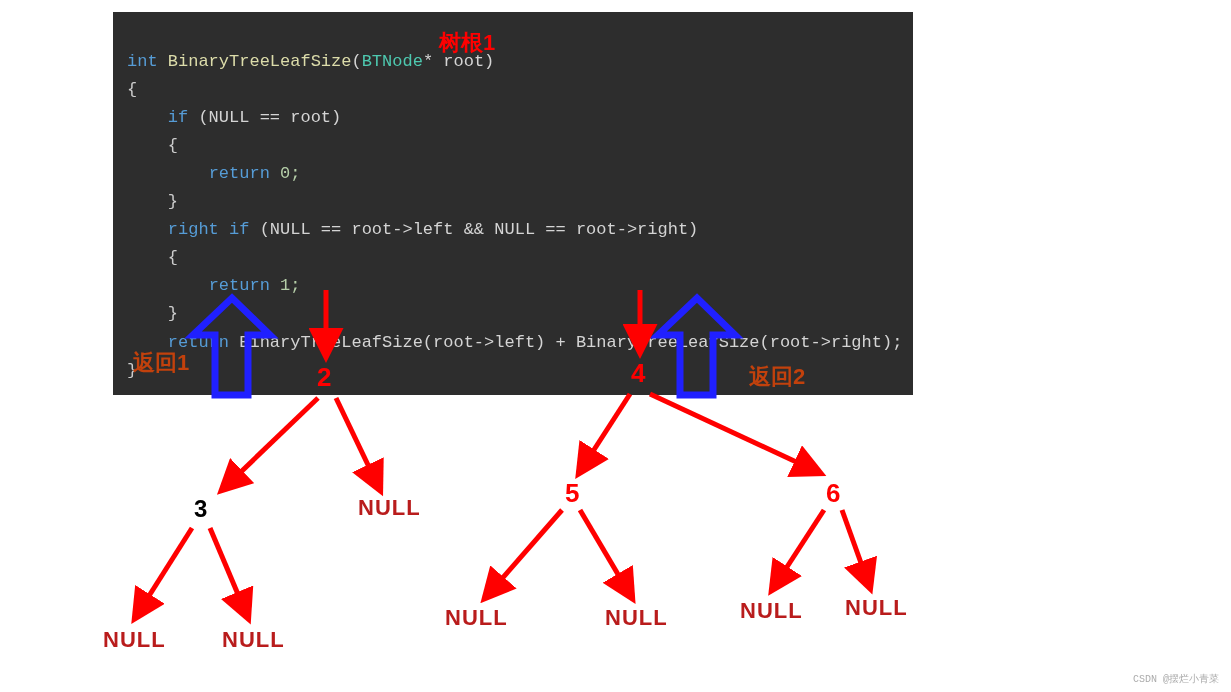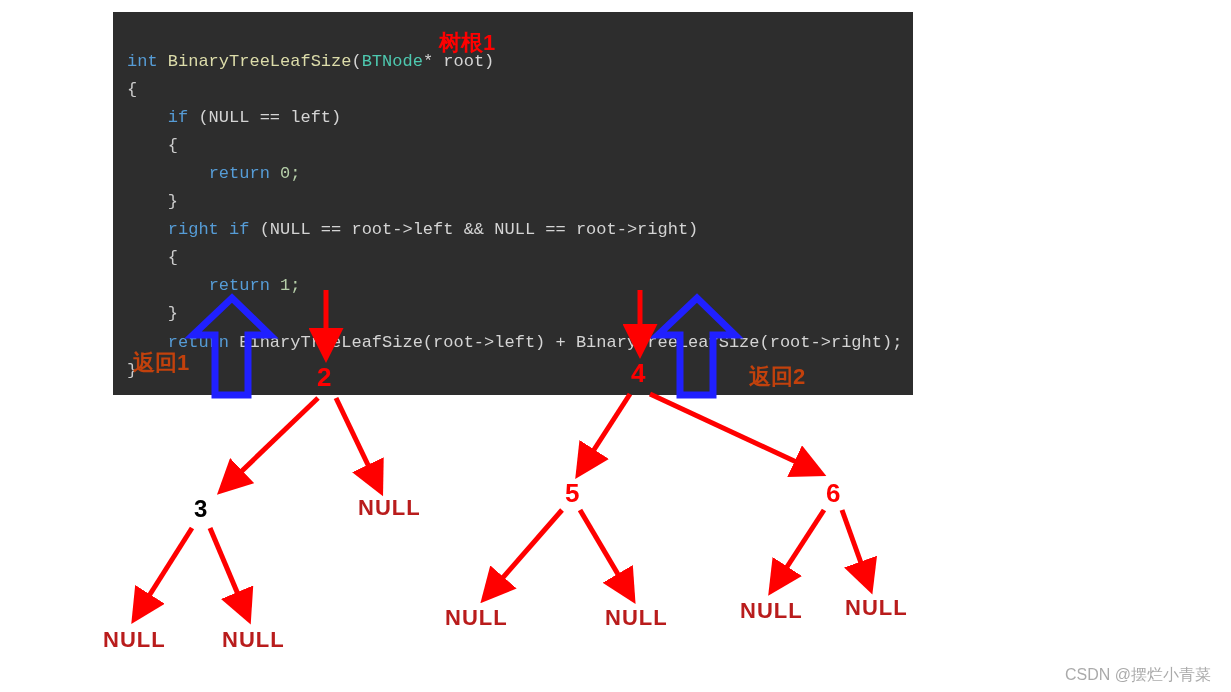--- a/index.html
+++ b/index.html
@@ -62,40 +62,40 @@
   .null-label {
     position: absolute;
     color: #b91c1c;
     font-family: Arial, sans-serif;
     font-weight: bold;
     font-size: 22px;
     letter-spacing: 1px;
   }
   .watermark {
     position: absolute;
-    right: 20px;
+    right: 12px;
     bottom: 6px;
     color: rgba(100,100,100,0.55);
-    font-size: 16px;
-    font-family: Liberation Sans, sans-serif;
+    font-size: 10px;
+    font-family: Liberation Mono, monospace;
   }
   svg.overlay {
     position: absolute;
     left: 0; top: 0;
     width: 1231px; height: 692px;
     pointer-events: none;
   }
 </style>
 </head>
 <body>
 
 <div class="code-block">
 <span class="kw">int</span><span class="fn"> BinaryTreeLeafSize</span><span class="op">(</span><span class="type">BTNode</span><span class="op">* root)</span>
 {
-    <span class="kw">if</span><span class="op"> (NULL == left)</span>
+    <span class="kw">if</span><span class="op"> (NULL == root)</span>
     {
         <span class="kw">return</span><span class="num"> 0;</span>
     }
     <span class="kw">right if</span><span class="op"> (NULL == root-&gt;left &amp;&amp; NULL == root-&gt;right)</span>
     {
         <span class="kw">return</span><span class="num"> 1;</span>
     }
     <span class="kw">return</span><span class="op"> BinaryTreeLeafSize(root-&gt;left) + BinaryTreeLeafSize(root-&gt;right);</span>
 }
 </div>

